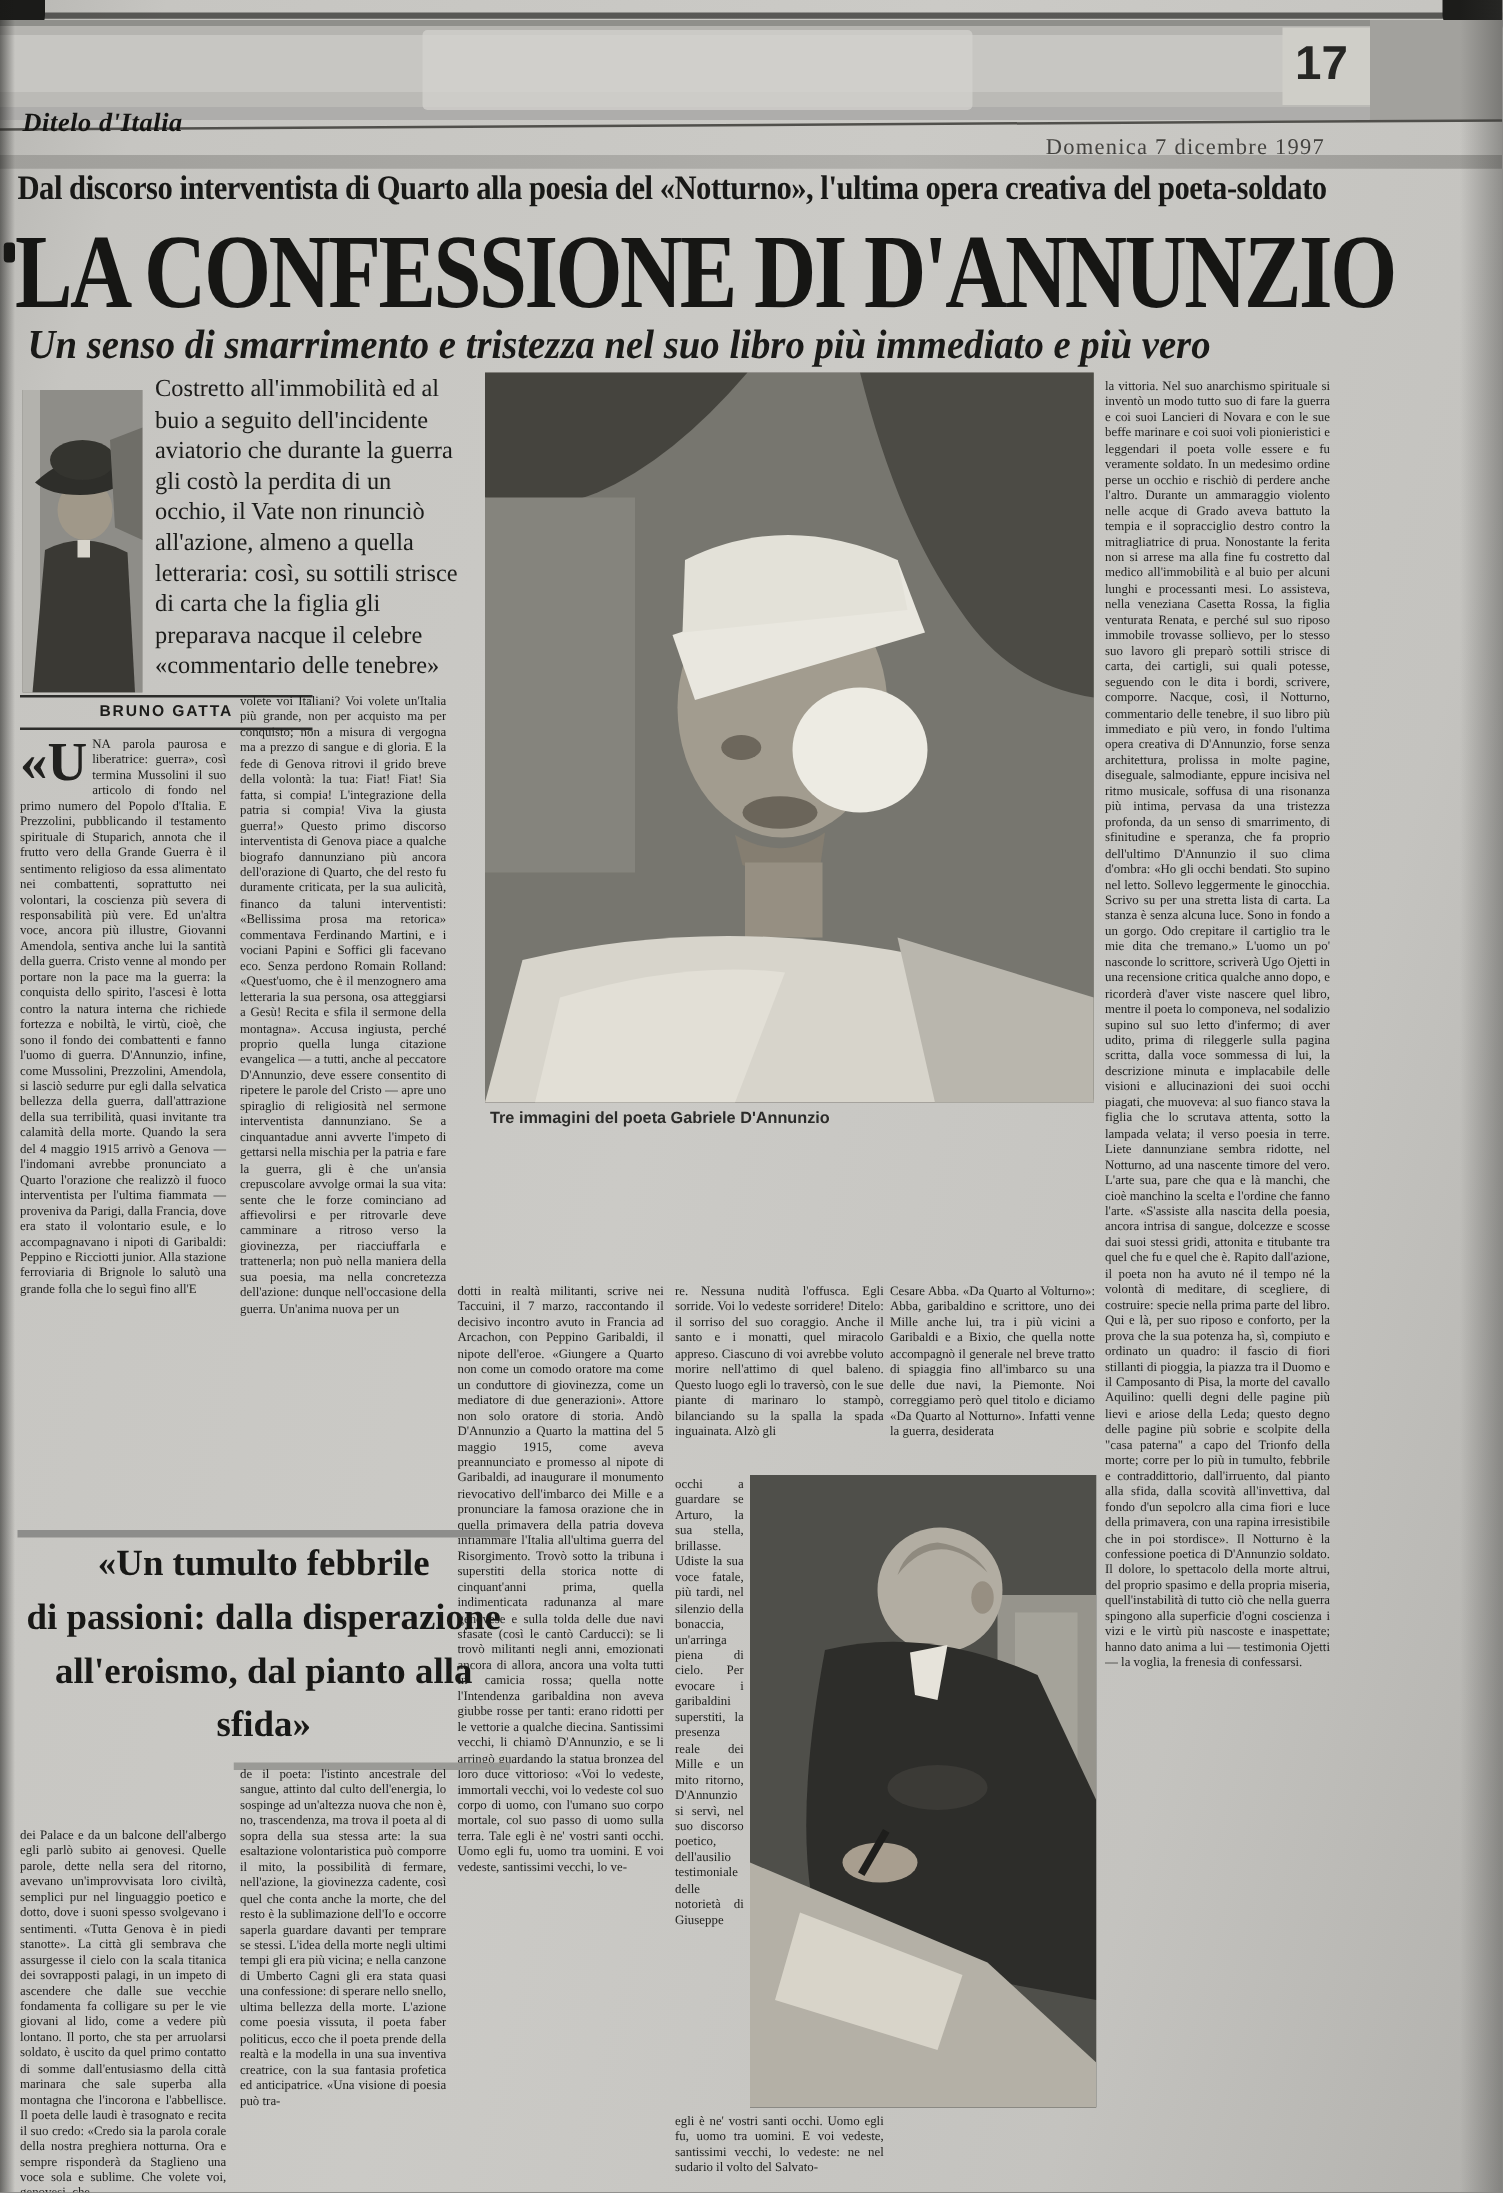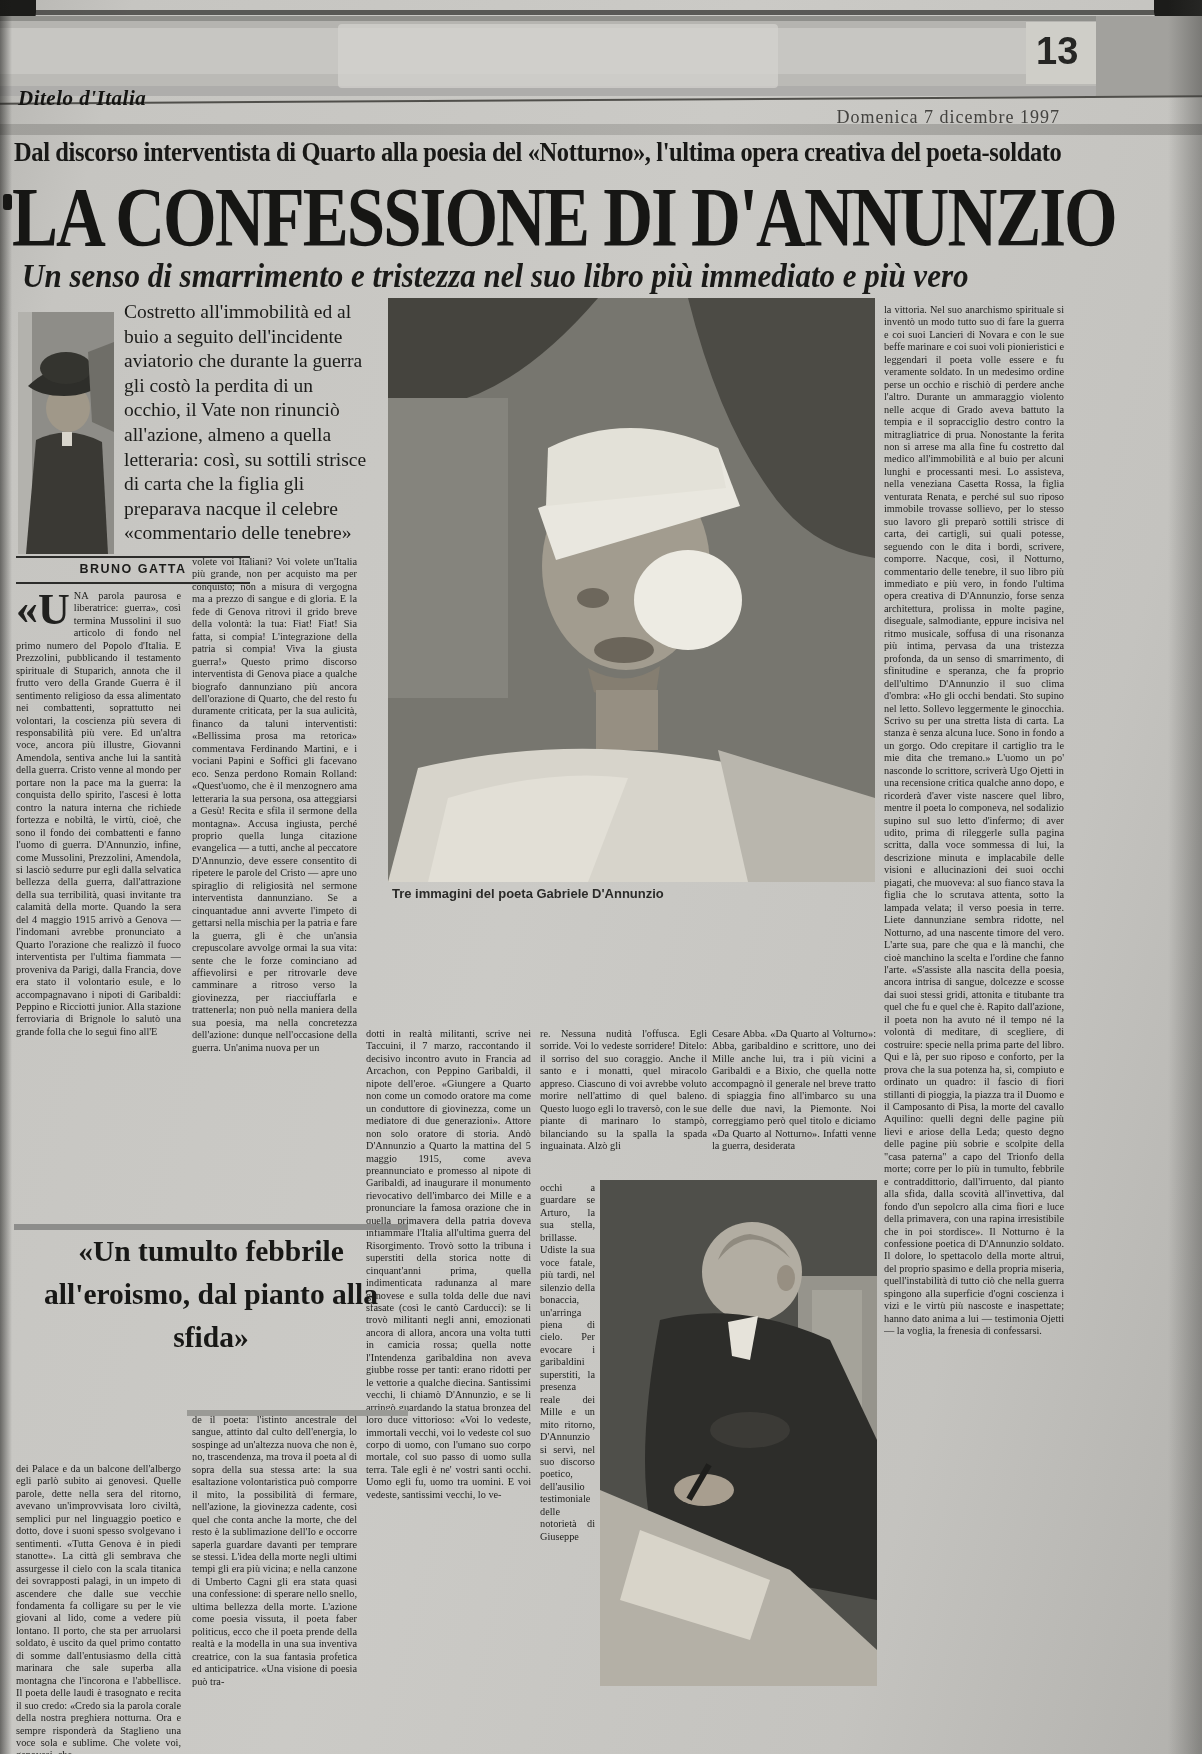--- a/index.html
+++ b/index.html
@@ -74,21 +74,21 @@
 
   <div class="abs top-line"></div>
   <div class="abs corner-tl"></div>
   <div class="abs corner-tr"></div>
   <div class="abs margin-dot"></div>
 
   <div class="abs band"></div>
   <div class="abs band-right-dark"></div>
   <div class="abs band-highlight"></div>
   <div class="abs pagenum-box"></div>
-  <div class="abs pagenum">13</div>
+  <div class="abs pagenum">17</div>
 
   <div class="abs thin-rule"></div>
   <div class="abs masthead">Ditelo d'Italia</div>
   <div class="abs gray-bar"></div>
   <div class="abs dateline">Domenica 7 dicembre 1997</div>
 
   <div class="abs kicker">Dal discorso interventista di Quarto alla poesia del «Notturno», l'ultima opera creativa del poeta-soldato</div>
   <div class="abs headline">LA CONFESSIONE DI D'ANNUNZIO</div>
   <div class="abs subhead">Un senso di smarrimento e tristezza nel suo libro più immediato e più vero</div>
 
@@ -132,24 +132,26 @@
   <div class="abs byline">BRUNO GATTA</div>
 
   <div class="abs col col1a">
     <span class="dropcap">«U</span><span>NA parola paurosa e liberatrice: guerra», così termina Mussolini il suo articolo di fondo nel primo numero del Popolo d'Italia. E Prezzolini, pubblicando il testamento spirituale di Stuparich, annota che il frutto vero della Grande Guerra è il sentimento religioso da essa alimentato nei combattenti, soprattutto nei volontari, la coscienza più severa di responsabilità più vere. Ed un'altra voce, ancora più illustre, Giovanni Amendola, sentiva anche lui la santità della guerra. Cristo venne al mondo per portare non la pace ma la guerra: la conquista dello spirito, l'ascesi è lotta contro la natura interna che richiede fortezza e nobiltà, le virtù, cioè, che sono il fondo dei combattenti e fanno l'uomo di guerra. D'Annunzio, infine, come Mussolini, Prezzolini, Amendola, si lasciò sedurre pur egli dalla selvatica bellezza della guerra, dall'attrazione della sua terribilità, quasi invitante tra calamità della morte. Quando la sera del 4 maggio 1915 arrivò a Genova — l'indomani avrebbe pronunciato a Quarto l'orazione che realizzò il fuoco interventista per l'ultima fiammata — proveniva da Parigi, dalla Francia, dove era stato il volontario esule, e lo accompagnavano i nipoti di Garibaldi: Peppino e Ricciotti junior. Alla stazione ferroviaria di Brignole lo salutò una grande folla che lo seguì fino all'E</span>
   </div>
   <div class="abs col col2a"><span>volete voi Italiani? Voi volete un'Italia più grande, non per acquisto ma per conquisto; non a misura di vergogna ma a prezzo di sangue e di gloria. E la fede di Genova ritrovi il grido breve della volontà: la tua: Fiat! Fiat! Sia fatta, si compia! L'integrazione della patria si compia! Viva la giusta guerra!» Questo primo discorso interventista di Genova piace a qualche biografo dannunziano più ancora dell'orazione di Quarto, che del resto fu duramente criticata, per la sua aulicità, financo da taluni interventisti: «Bellissima prosa ma retorica» commentava Ferdinando Martini, e i vociani Papini e Soffici gli facevano eco. Senza perdono Romain Rolland: «Quest'uomo, che è il menzognero ama letteraria la sua persona, osa atteggiarsi a Gesù! Recita e sfila il sermone della montagna». Accusa ingiusta, perché proprio quella lunga citazione evangelica — a tutti, anche al peccatore D'Annunzio, deve essere consentito di ripetere le parole del Cristo — apre uno spiraglio di religiosità nel sermone interventista dannunziano. Se a cinquantadue anni avverte l'impeto di gettarsi nella mischia per la patria e fare la guerra, gli è che un'ansia crepuscolare avvolge ormai la sua vita: sente che le forze cominciano ad affievolirsi e per ritrovarle deve camminare a ritroso verso la giovinezza, per riacciuffarla e trattenerla; non può nella maniera della sua poesia, ma nella concretezza dell'azione: dunque nell'occasione della guerra. Un'anima nuova per un</span></div>
   <div class="abs col col3"><span>dotti in realtà militanti, scrive nei Taccuini, il 7 marzo, raccontando il decisivo incontro avuto in Francia ad Arcachon, con Peppino Garibaldi, il nipote dell'eroe. «Giungere a Quarto non come un comodo oratore ma come un conduttore di giovinezza, come un mediatore di due generazioni». Attore non solo oratore di storia. Andò D'Annunzio a Quarto la mattina del 5 maggio 1915, come aveva preannunciato e promesso al nipote di Garibaldi, ad inaugurare il monumento rievocativo dell'imbarco dei Mille e a pronunciare la famosa orazione che in quella primavera della patria doveva infiammare l'Italia all'ultima guerra del Risorgimento. Trovò sotto la tribuna i superstiti della storica notte di cinquant'anni prima, quella indimenticata radunanza al mare genovese e sulla tolda delle due navi sfasate (così le cantò Carducci): se li trovò militanti negli anni, emozionati ancora di allora, ancora una volta tutti in camicia rossa; quella notte l'Intendenza garibaldina non aveva giubbe rosse per tanti: erano ridotti per le vettorie a qualche diecina. Santissimi vecchi, li chiamò D'Annunzio, e se li arringò guardando la statua bronzea del loro duce vittorioso: «Voi lo vedeste, immortali vecchi, voi lo vedeste col suo corpo di uomo, con l'umano suo corpo mortale, col suo passo di uomo sulla terra. Tale egli è ne' vostri santi occhi. Uomo egli fu, uomo tra uomini. E voi vedeste, santissimi vecchi, lo ve-</span></div>
   <div class="abs col col4"><span>re. Nessuna nudità l'offusca. Egli sorride. Voi lo vedeste sorridere! Ditelo: il sorriso del suo coraggio. Anche il santo e i monatti, quel miracolo appreso. Ciascuno di voi avrebbe voluto morire nell'attimo di quel baleno. Questo luogo egli lo traversò, con le sue piante di marinaro lo stampò, bilanciando su la spalla la spada inguainata. Alzò gli</span></div>
   <div class="abs col col5"><span>Cesare Abba. «Da Quarto al Volturno»: Abba, garibaldino e scrittore, uno dei Mille anche lui, tra i più vicini a Garibaldi e a Bixio, che quella notte accompagnò il generale nel breve tratto di spiaggia fino all'imbarco su una delle due navi, la Piemonte. Noi correggiamo però quel titolo e diciamo «Da Quarto al Notturno». Infatti venne la guerra, desiderata</span></div>
   <div class="abs col sliver"><span>occhi a guardare se Arturo, la sua stella, brillasse. Udiste la sua voce fatale, più tardi, nel silenzio della bonaccia, un'arringa piena di cielo. Per evocare i garibaldini superstiti, la presenza reale dei Mille e un mito ritorno, D'Annunzio si servì, nel suo discorso poetico, dell'ausilio testimoniale delle notorietà di Giuseppe</span></div>
+  <div class="abs col col4b"><span>egli è ne' vostri santi occhi. Uomo egli fu, uomo tra uomini. E voi vedeste, santissimi vecchi, lo vedeste: ne nel sudario il volto del Salvato-</span></div>
   <div class="abs col col6"><span>la vittoria. Nel suo anarchismo spirituale si inventò un modo tutto suo di fare la guerra e coi suoi Lancieri di Novara e con le sue beffe marinare e coi suoi voli pionieristici e leggendari il poeta volle essere e fu veramente soldato. In un medesimo ordine perse un occhio e rischiò di perdere anche l'altro. Durante un ammaraggio violento nelle acque di Grado aveva battuto la tempia e il sopracciglio destro contro la mitragliatrice di prua. Nonostante la ferita non si arrese ma alla fine fu costretto dal medico all'immobilità e al buio per alcuni lunghi e processanti mesi. Lo assisteva, nella veneziana Casetta Rossa, la figlia venturata Renata, e perché sul suo riposo immobile trovasse sollievo, per lo stesso suo lavoro gli preparò sottili strisce di carta, dei cartigli, sui quali potesse, seguendo con le dita i bordi, scrivere, comporre. Nacque, così, il Notturno, commentario delle tenebre, il suo libro più immediato e più vero, in fondo l'ultima opera creativa di D'Annunzio, forse senza architettura, prolissa in molte pagine, diseguale, salmodiante, eppure incisiva nel ritmo musicale, soffusa di una risonanza più intima, pervasa da una tristezza profonda, da un senso di smarrimento, di sfinitudine e speranza, che fa proprio dell'ultimo D'Annunzio il suo clima d'ombra: «Ho gli occhi bendati. Sto supino nel letto. Sollevo leggermente le ginocchia. Scrivo su per una stretta lista di carta. La stanza è senza alcuna luce. Sono in fondo a un gorgo. Odo crepitare il cartiglio tra le mie dita che tremano.» L'uomo un po' nasconde lo scrittore, scriverà Ugo Ojetti in una recensione critica qualche anno dopo, e ricorderà d'aver viste nascere quel libro, mentre il poeta lo componeva, nel sodalizio supino sul suo letto d'infermo; di aver udito, prima di rileggerle sulla pagina scritta, dalla voce sommessa di lui, la descrizione minuta e implacabile delle visioni e allucinazioni dei suoi occhi piagati, che muoveva: al suo fianco stava la figlia che lo scrutava attenta, sotto la lampada velata; il verso poesia in terre. Liete dannunziane sembra ridotte, nel Notturno, ad una nascente timore del vero. L'arte sua, pare che qua e là manchi, che cioè manchino la scelta e l'ordine che fanno l'arte. «S'assiste alla nascita della poesia, ancora intrisa di sangue, dolcezze e scosse dai suoi stessi gridi, attonita e titubante tra quel che fu e quel che è. Rapito dall'azione, il poeta non ha avuto né il tempo né la volontà di meditare, di scegliere, di costruire: specie nella prima parte del libro. Qui e là, per suo riposo e conforto, per la prova che la sua potenza ha, sì, compiuto e ordinato un quadro: il fascio di fiori stillanti di pioggia, la piazza tra il Duomo e il Camposanto di Pisa, la morte del cavallo Aquilino: quelli degni delle pagine più lievi e ariose della Leda; questo degno delle pagine più sobrie e scolpite della "casa paterna" a capo del Trionfo della morte; corre per lo più in tumulto, febbrile e contraddittorio, dall'irruento, dal pianto alla sfida, dalla scovità all'invettiva, dal fondo d'un sepolcro alla cima fiori e luce della primavera, con una rapina irresistibile che in poi stordisce». Il Notturno è la confessione poetica di D'Annunzio soldato. Il dolore, lo spettacolo della morte altrui, del proprio spasimo e della propria miseria, quell'instabilità di tutto ciò che nella guerra spingono alla superficie d'ogni coscienza i vizi e le virtù più nascoste e inaspettate; hanno dato anima a lui — testimonia Ojetti — la voglia, la frenesia di confessarsi.</span></div>
 
   <div class="abs pullquote">
     <div>«Un tumulto febbrile</div>
+    <div>di passioni: dalla disperazione</div>
     <div>all'eroismo, dal pianto alla sfida»</div>
   </div>
 
   <div class="abs col col1b"><span>dei Palace e da un balcone dell'albergo egli parlò subito ai genovesi. Quelle parole, dette nella sera del ritorno, avevano un'improvvisata loro civiltà, semplici pur nel linguaggio poetico e dotto, dove i suoni spesso svolgevano i sentimenti. «Tutta Genova è in piedi stanotte». La città gli sembrava che assurgesse il cielo con la scala titanica dei sovrapposti palagi, in un impeto di ascendere che dalle sue vecchie fondamenta fa colligare su per le vie giovani al lido, come a vedere più lontano. Il porto, che sta per arruolarsi soldato, è uscito da quel primo contatto di somme dall'entusiasmo della città marinara che sale superba alla montagna che l'incorona e l'abbellisce. Il poeta delle laudi è trasognato e recita il suo credo: «Credo sia la parola corale della nostra preghiera notturna. Ora e sempre risponderà da Staglieno una voce sola e sublime. Che volete voi, genovesi, che</span></div>
   <div class="abs col col2b"><span>de il poeta: l'istinto ancestrale del sangue, attinto dal culto dell'energia, lo sospinge ad un'altezza nuova che non è, no, trascendenza, ma trova il poeta al di sopra della sua stessa arte: la sua esaltazione volontaristica può comporre il mito, la possibilità di fermare, nell'azione, la giovinezza cadente, così quel che conta anche la morte, che del resto è la sublimazione dell'Io e occorre saperla guardare davanti per temprare se stessi. L'idea della morte negli ultimi tempi gli era più vicina; e nella canzone di Umberto Cagni gli era stata quasi una confessione: di sperare nello snello, ultima bellezza della morte. L'azione come poesia vissuta, il poeta faber politicus, ecco che il poeta prende della realtà e la modella in una sua inventiva creatrice, con la sua fantasia profetica ed anticipatrice. «Una visione di poesia può tra-</span></div>
 
   <div class="abs photo-bottom">
     <svg width="277" height="506" viewBox="0 0 277 506">
       <rect width="277" height="506" fill="#4f4f4a"></rect>
       <rect x="198" y="96" width="79" height="300" fill="#96948c"></rect>

